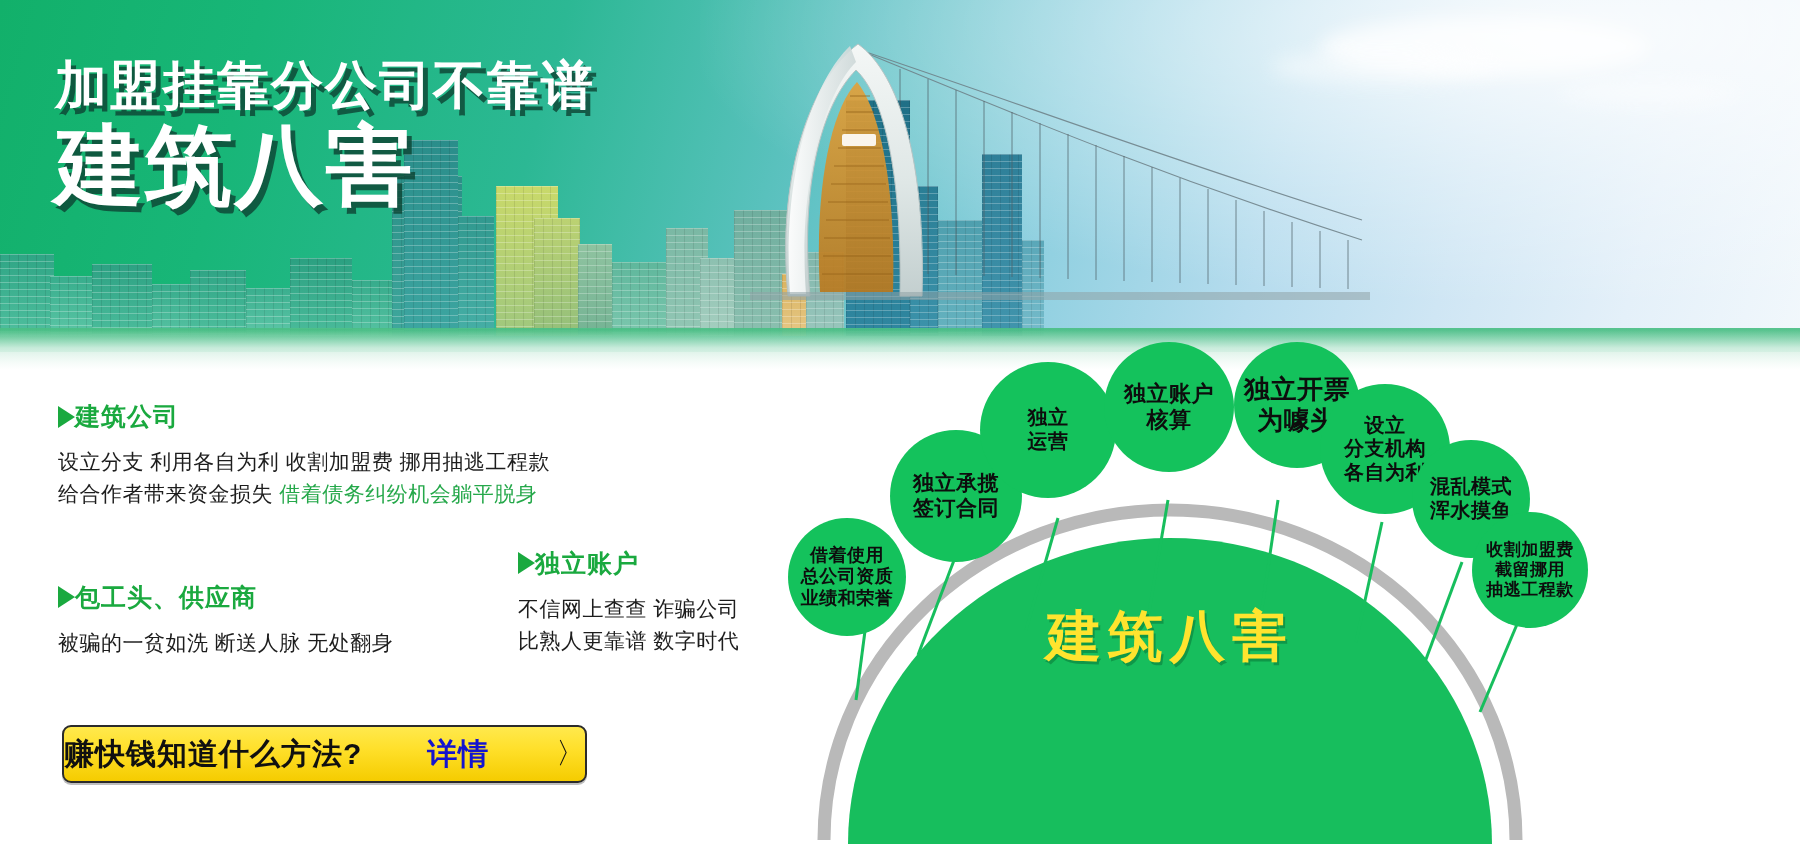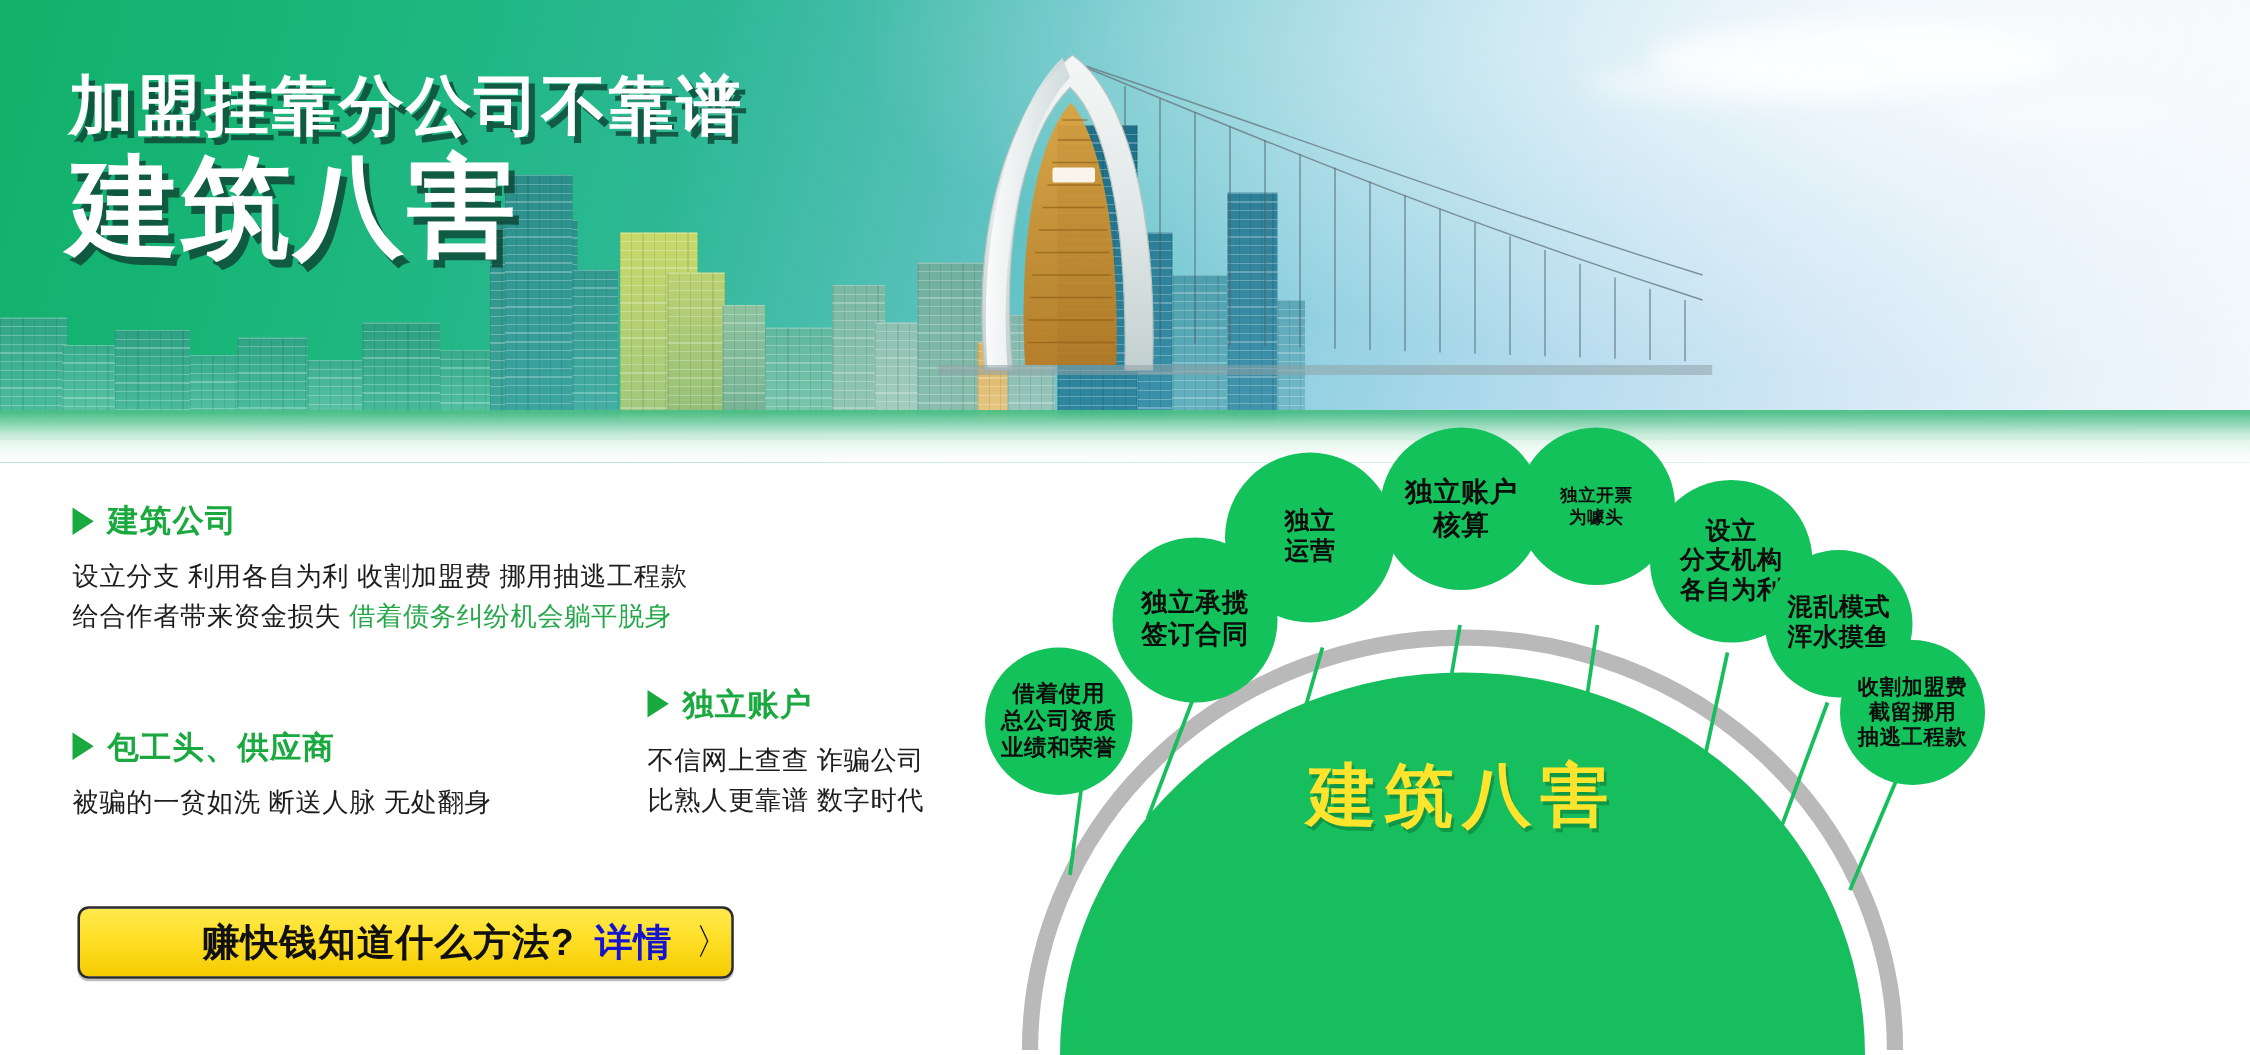--- a/index.html
+++ b/index.html
@@ -66,21 +66,21 @@
     line-height:1.06;
     text-shadow: 5px 6px 0 rgba(14,70,52,.82);
   }
   .hl1 { font-size:52px; }
   .hl2 { font-size:88px; margin-top:6px; }
 
   
   .left-col { position:absolute; left:58px; top:400px; width:760px; }
   .sec { margin-bottom:6px; }
   .sec-head {
-    display:flex; align-items:center; gap:11px;
+    display:flex; align-items:center; 
     color:#1aa93f; font-size:25px; font-weight:bold; letter-spacing:1px;
   }
   .tri {
     width:0; height:0;
     border-left:17px solid #1aa93f;
     border-top:11px solid transparent;
     border-bottom:11px solid transparent;
   }
   .sec-body { margin-top:13px; color:#1d1d1d; font-size:21px; line-height:1.52; letter-spacing:.5px; }
   .sec-body .g { color:#25a84a; }
@@ -91,21 +91,21 @@
   .row-split .lft { width:460px; }
   .row-split .rgt { width:300px; }
 
   
   .cta {
     position:absolute; left:62px; top:725px;
     width:525px; height:58px;
     background:linear-gradient(180deg,#ffe94d 0%, #ffe02b 40%, #f5cc00 100%);
     border:2px solid #2b2b2b;
     border-radius:9px;
-    display:flex; align-items:center; justify-content:flex-end;
+    display:flex; align-items:center; justify-content:space-between;
     gap:6px;
     box-shadow:0 2px 0 rgba(0,0,0,.25);
   }
   .cta-main { font-size:30px; font-weight:bold; color:#101010; letter-spacing:1px; }
   .cta-link { font-size:30px; font-weight:bold; color:#1414cf; letter-spacing:1px; margin-left:10px;}
   .cta-arrow { font-size:29px; color:#101010; margin-left:12px; font-weight:300; }
 
   
   .diagram { position:absolute; left:790px; top:340px; width:1010px; height:504px; }
   .diagram svg { position:absolute; left:0; top:0; }
@@ -379,21 +379,21 @@
 
   <div class="bubble" style="left:100px; top:90px;  width:132px; height:132px; font-size:21px;">独立承揽
 签订合同</div>
 
   <div class="bubble" style="left:190px; top:22px;  width:136px; height:136px; font-size:20px;">独立
 运营</div>
 
   <div class="bubble" style="left:314px; top:2px;   width:130px; height:130px; font-size:22px;">独立账户
 核算</div>
 
-  <div class="bubble" style="left:424px; top:2px;   width:126px; height:126px; font-size:14px;">独立开票
+  <div class="bubble" style="left:444px; top:2px;   width:126px; height:126px; font-size:26px;">独立开票
 为噱头</div>
 
   <div class="bubble" style="left:530px; top:44px;  width:130px; height:130px; font-size:20px;">设立
 分支机构
 各自为利</div>
 
   <div class="bubble" style="left:622px; top:100px; width:118px; height:118px; font-size:20px;">混乱模式
 浑水摸鱼</div>
 
   <div class="bubble" style="left:682px; top:172px; width:116px; height:116px; font-size:17px;">收割加盟费

